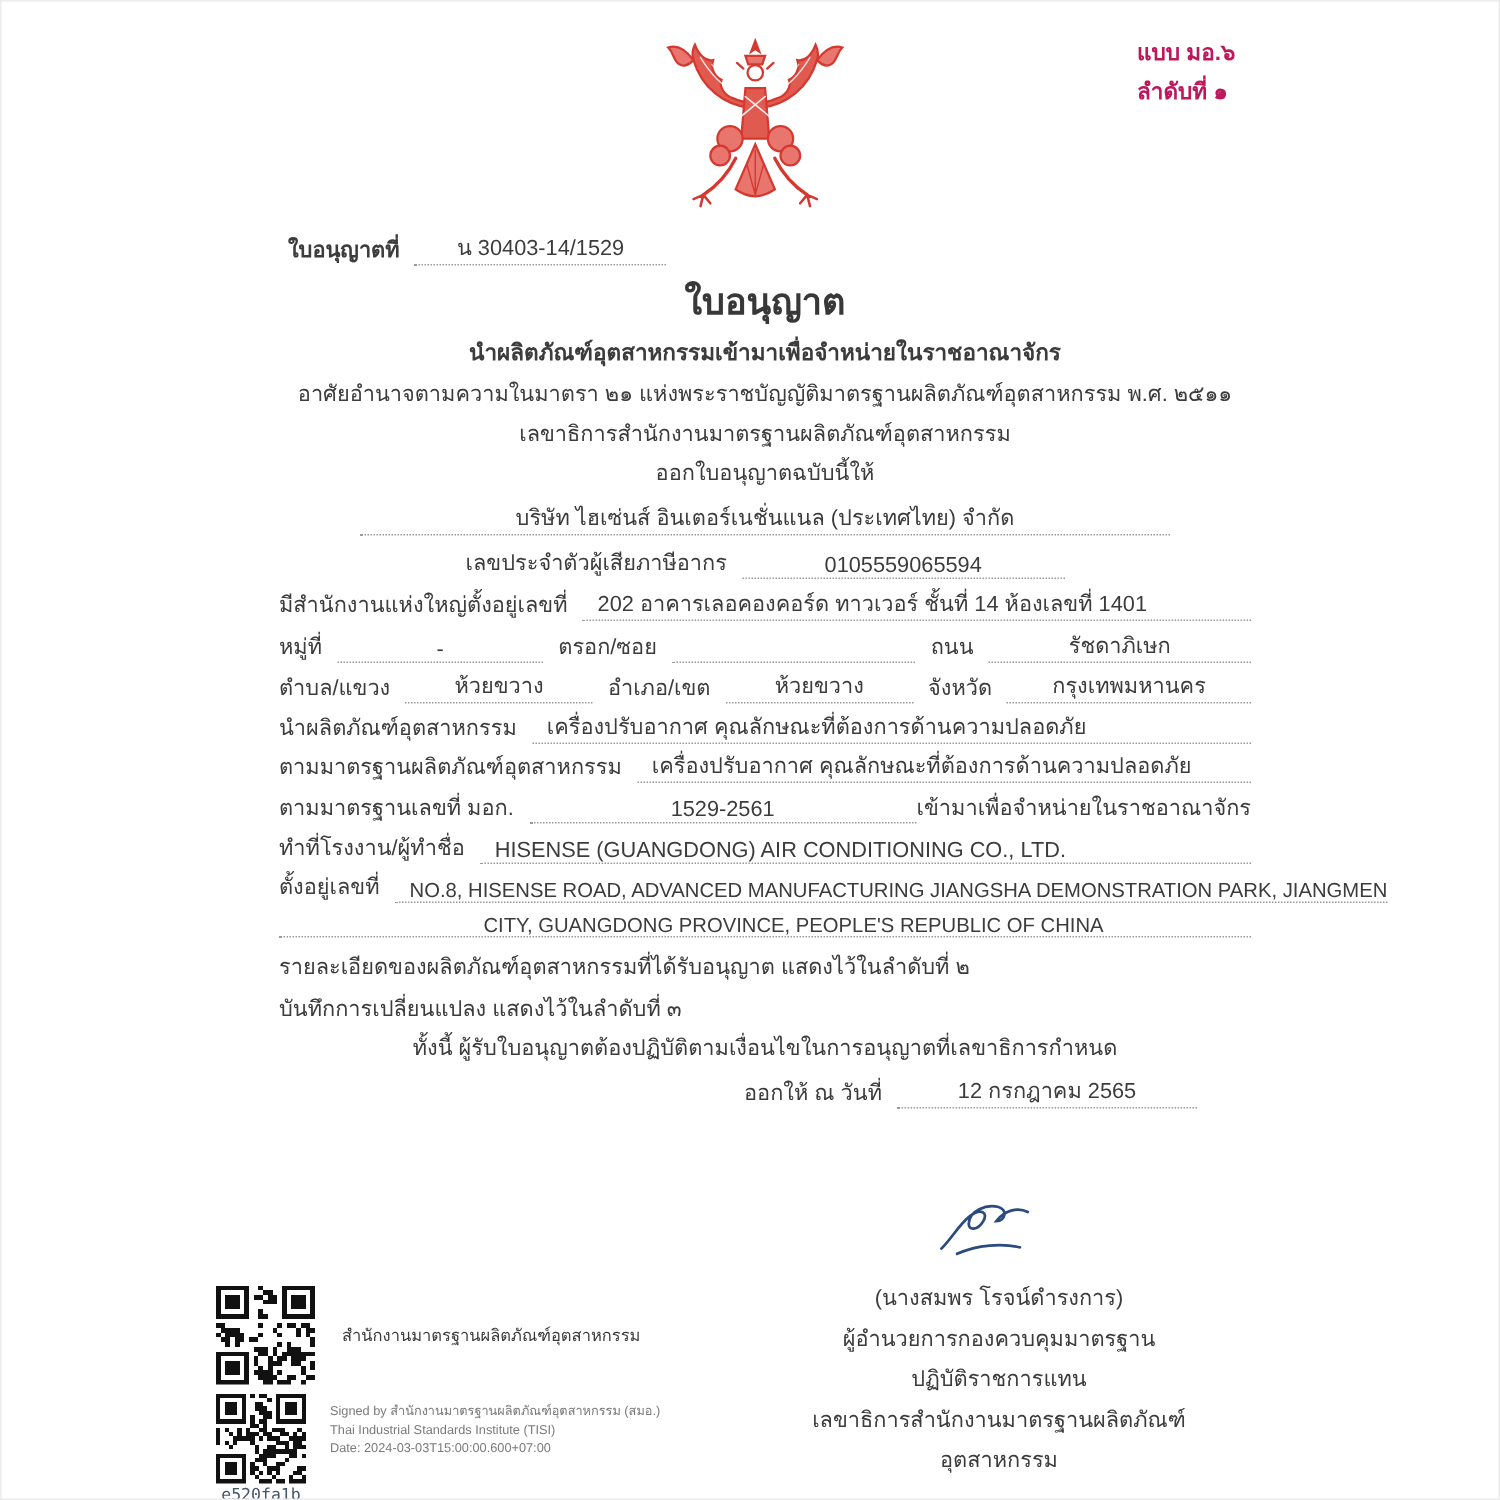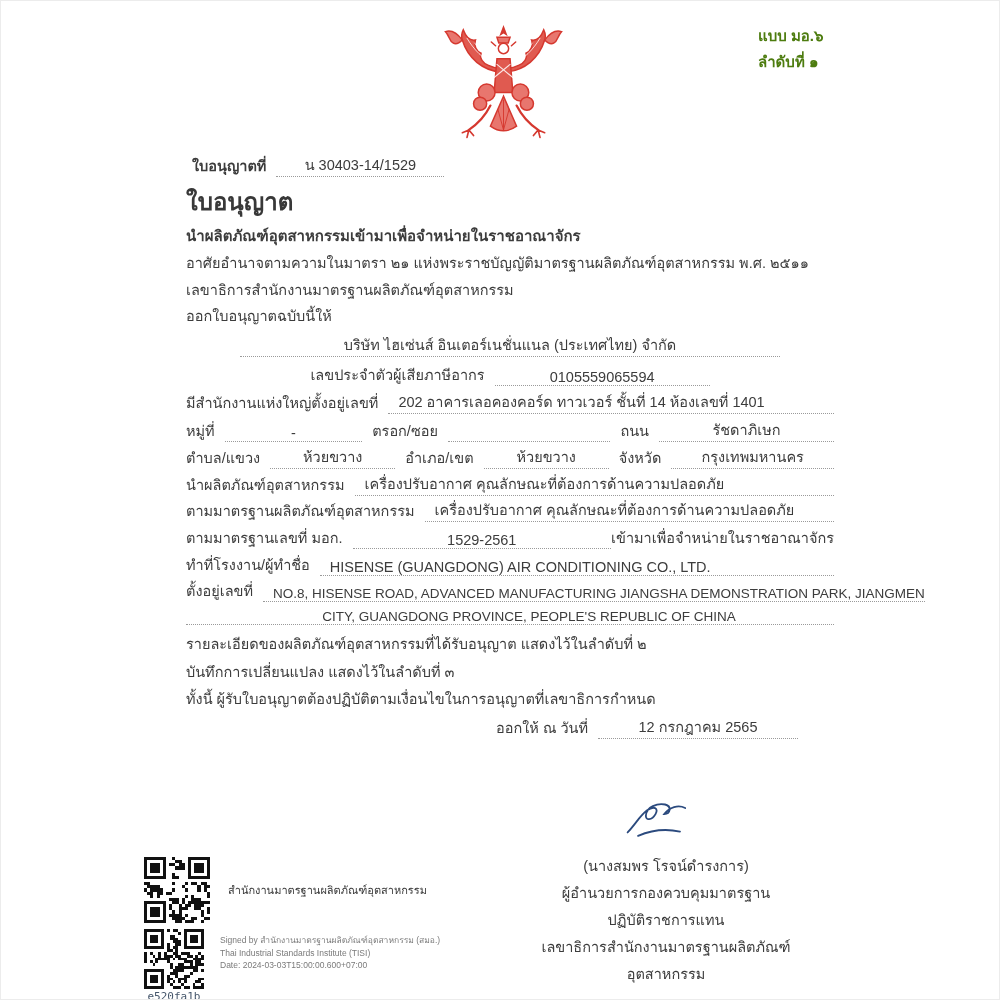--- a/index.html
+++ b/index.html
@@ -3,27 +3,27 @@
 <meta charset="utf-8">
 <style>
   html,body{margin:0;padding:0;background:#fff;}
   .sheet{
     position:relative;width:1000px;height:1000px;background:#fff;
     border:1px solid #ececec;box-sizing:border-box;
     font-family:"Liberation Sans","DejaVu Sans",sans-serif;
     color:#3c3c3c;font-size:14.5px;font-weight:500;overflow:hidden;
   }
   
-  .corner{position:absolute;left:757px;top:22px;line-height:26px;font-weight:700;color:#4d7c0f;font-size:15px;}
+  .corner{position:absolute;left:757px;top:22px;line-height:26px;font-weight:700;color:#be185d;font-size:15px;}
   
   .emblem{position:absolute;left:437px;top:20px;width:131px;height:128px;}
   
   .content{position:absolute;left:185px;top:148px;width:648px;}
   .row{display:flex;align-items:flex-end;height:27px;white-space:nowrap;}
-  .trow{}
+  .trow{text-align:center;}
   .lbl{padding-right:10px;}
   .bold{font-weight:700;text-align:right;}
   .dots{border-bottom:1.5px dotted #9a9a9a;}
   .val{text-align:center;}
   .val-left{text-align:left;padding-left:10px;}
   .title{font-size:24px;font-weight:700;height:44px;line-height:50px;color:#383838;}
   .subtitle{font-size:15px;font-weight:700;height:28px;line-height:30px;}
   .cline{height:27px;line-height:29px;}
   .grow{flex:1;}
   

